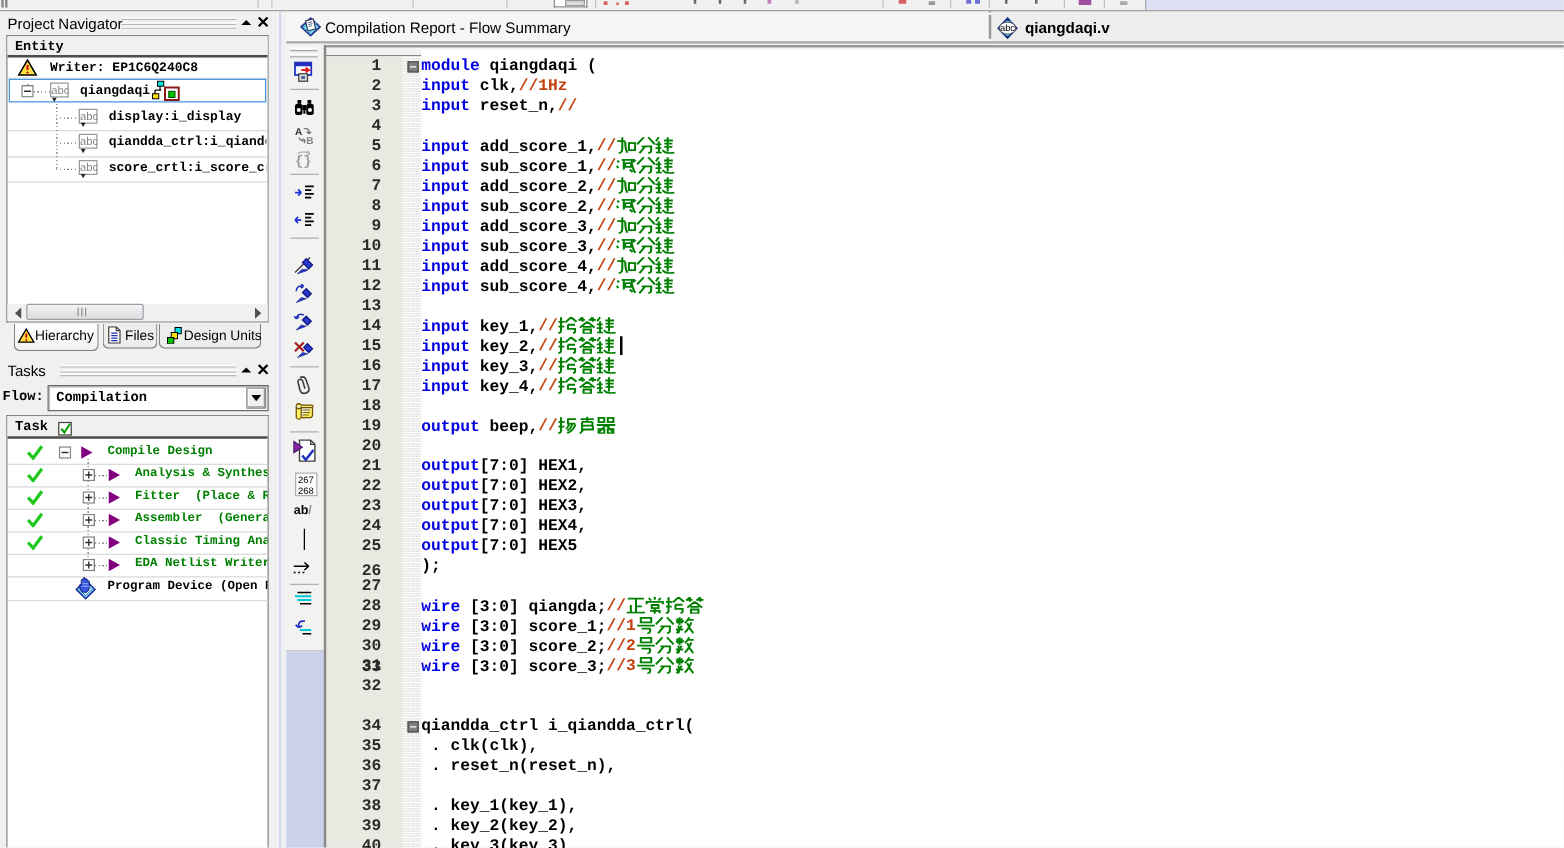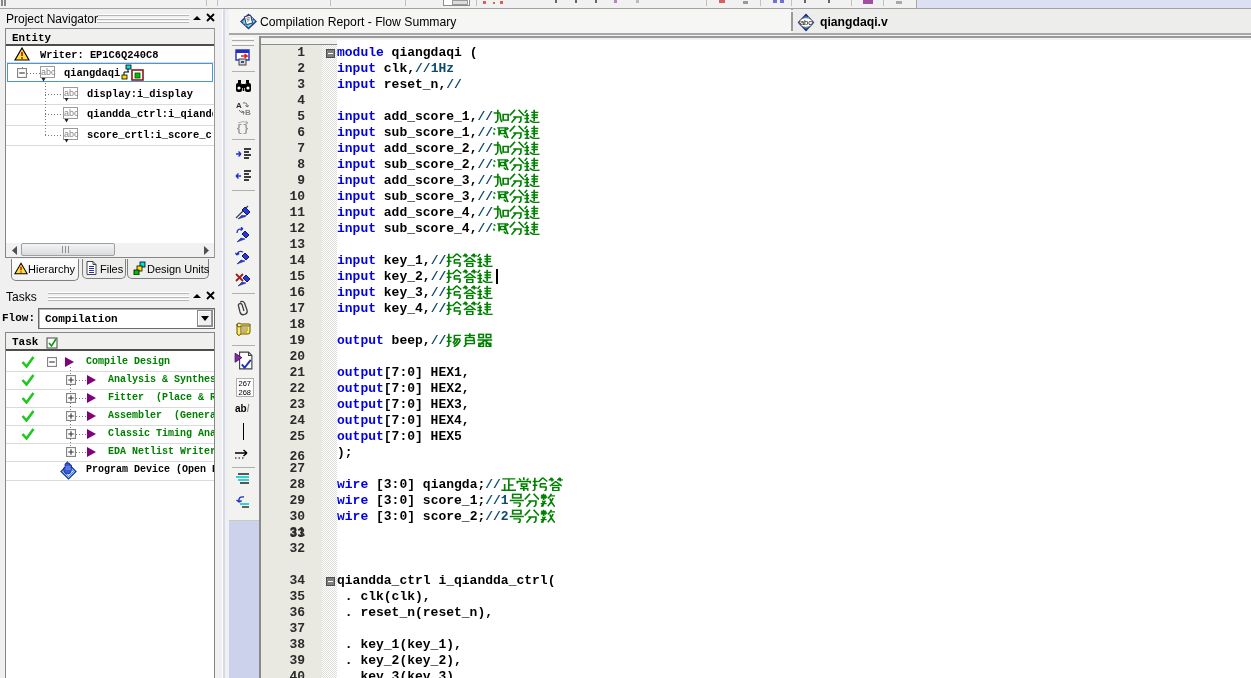--- a/index.html
+++ b/index.html
@@ -3,21 +3,21 @@
 *{margin:0;padding:0;box-sizing:border-box}
 html,body{width:1251px;height:678px;overflow:hidden;background:#f0f0f0;
  font-family:"Liberation Sans",sans-serif}
 #root{position:absolute;left:0;top:0;width:1251px;height:678px}
 .abs{position:absolute}
 .num{position:absolute;left:261px;width:44px;height:16px;text-align:right;
  font:bold 13px "Liberation Mono",monospace;color:#2b2b2b;line-height:16px}
 .ln{position:absolute;left:337px;height:16px;white-space:pre;
  font:bold 13px "Liberation Mono",monospace;color:#000;line-height:16px}
 .ln .k{color:#0000e0}
-.ln .c{color:#0c4a6e}
+.ln .c{color:#c2410c}
 .cj{display:inline-block;width:15.6px;height:14px;vertical-align:-2.6px}
 .ttl{font:12px "Liberation Sans",sans-serif;color:#000}
 .tmono{font:bold 10.5px "Liberation Mono",monospace;color:#000;white-space:pre}
 .grn{color:#008000}
 .tk{font-size:10px}
 .nv{font-size:10.4px}
 </style></head><body>
 <div id="root">
 
 <div class="abs" style="left:0;top:0;width:917px;height:8px;background:#f1f1f1"></div>
@@ -548,20 +548,34 @@
         </svg><svg class="cj" viewBox="0.4 0.2 13.2 13.6" preserveAspectRatio="none">
           <g fill="none" stroke="#008000" stroke-width="1.4">
             <path d="M5.5 1 1 6.5M8.5 1l4.5 5.5M4 8h6.5v3q0 2-2 2.5M6.5 8 2.5 13.5"></path>
           </g>
         </svg><svg class="cj" viewBox="0.4 0.2 13.2 13.6" preserveAspectRatio="none">
           <g fill="none" stroke="#008000" stroke-width="1.4">
             <path d="M3.5 1v6M1 4h5.5M1.5 2l4 3.5M5.5 2l-4 3.5M2.5 7.5q1.5 3 0 6M1 10.5h5M5 7.5 1.5 13.5M10 1Q9 4 7 5.5M8.5 3h5M11.5 5q-2 5.5-4.5 8M8.7 5.5q1.3 4.5 4.3 8"></path>
           </g>
         </svg></b></div>
     <div class="num" style="top:525px">31</div>
+    <div class="ln" style="top:525px"><b class="k">wire</b> [3:0] score_3;<b class="c">//3<svg class="cj" viewBox="0.4 0.2 13.2 13.6" preserveAspectRatio="none">
+          <g fill="none" stroke="#008000" stroke-width="1.4">
+            <rect x="3.5" y="1.5" width="7" height="3.5"></rect>
+            <path d="M1 7.5h12M4 9.8h6M9.7 9.8q.6 3.7-2 4"></path>
+          </g>
+        </svg><svg class="cj" viewBox="0.4 0.2 13.2 13.6" preserveAspectRatio="none">
+          <g fill="none" stroke="#008000" stroke-width="1.4">
+            <path d="M5.5 1 1 6.5M8.5 1l4.5 5.5M4 8h6.5v3q0 2-2 2.5M6.5 8 2.5 13.5"></path>
+          </g>
+        </svg><svg class="cj" viewBox="0.4 0.2 13.2 13.6" preserveAspectRatio="none">
+          <g fill="none" stroke="#008000" stroke-width="1.4">
+            <path d="M3.5 1v6M1 4h5.5M1.5 2l4 3.5M5.5 2l-4 3.5M2.5 7.5q1.5 3 0 6M1 10.5h5M5 7.5 1.5 13.5M10 1Q9 4 7 5.5M8.5 3h5M11.5 5q-2 5.5-4.5 8M8.7 5.5q1.3 4.5 4.3 8"></path>
+          </g>
+        </svg></b></div>
     <div class="num" style="top:541px">32</div>
     <div class="num" style="top:526px">33</div>
     <div class="num" style="top:573px">34</div>
     <div class="ln" style="top:573px">qiandda_ctrl i_qiandda_ctrl(</div>
     <div class="num" style="top:589px">35</div>
     <div class="ln" style="top:589px"> . clk(clk),</div>
     <div class="num" style="top:605px">36</div>
     <div class="ln" style="top:605px"> . reset_n(reset_n),</div>
     <div class="num" style="top:621px">37</div>
     <div class="num" style="top:637px">38</div>

